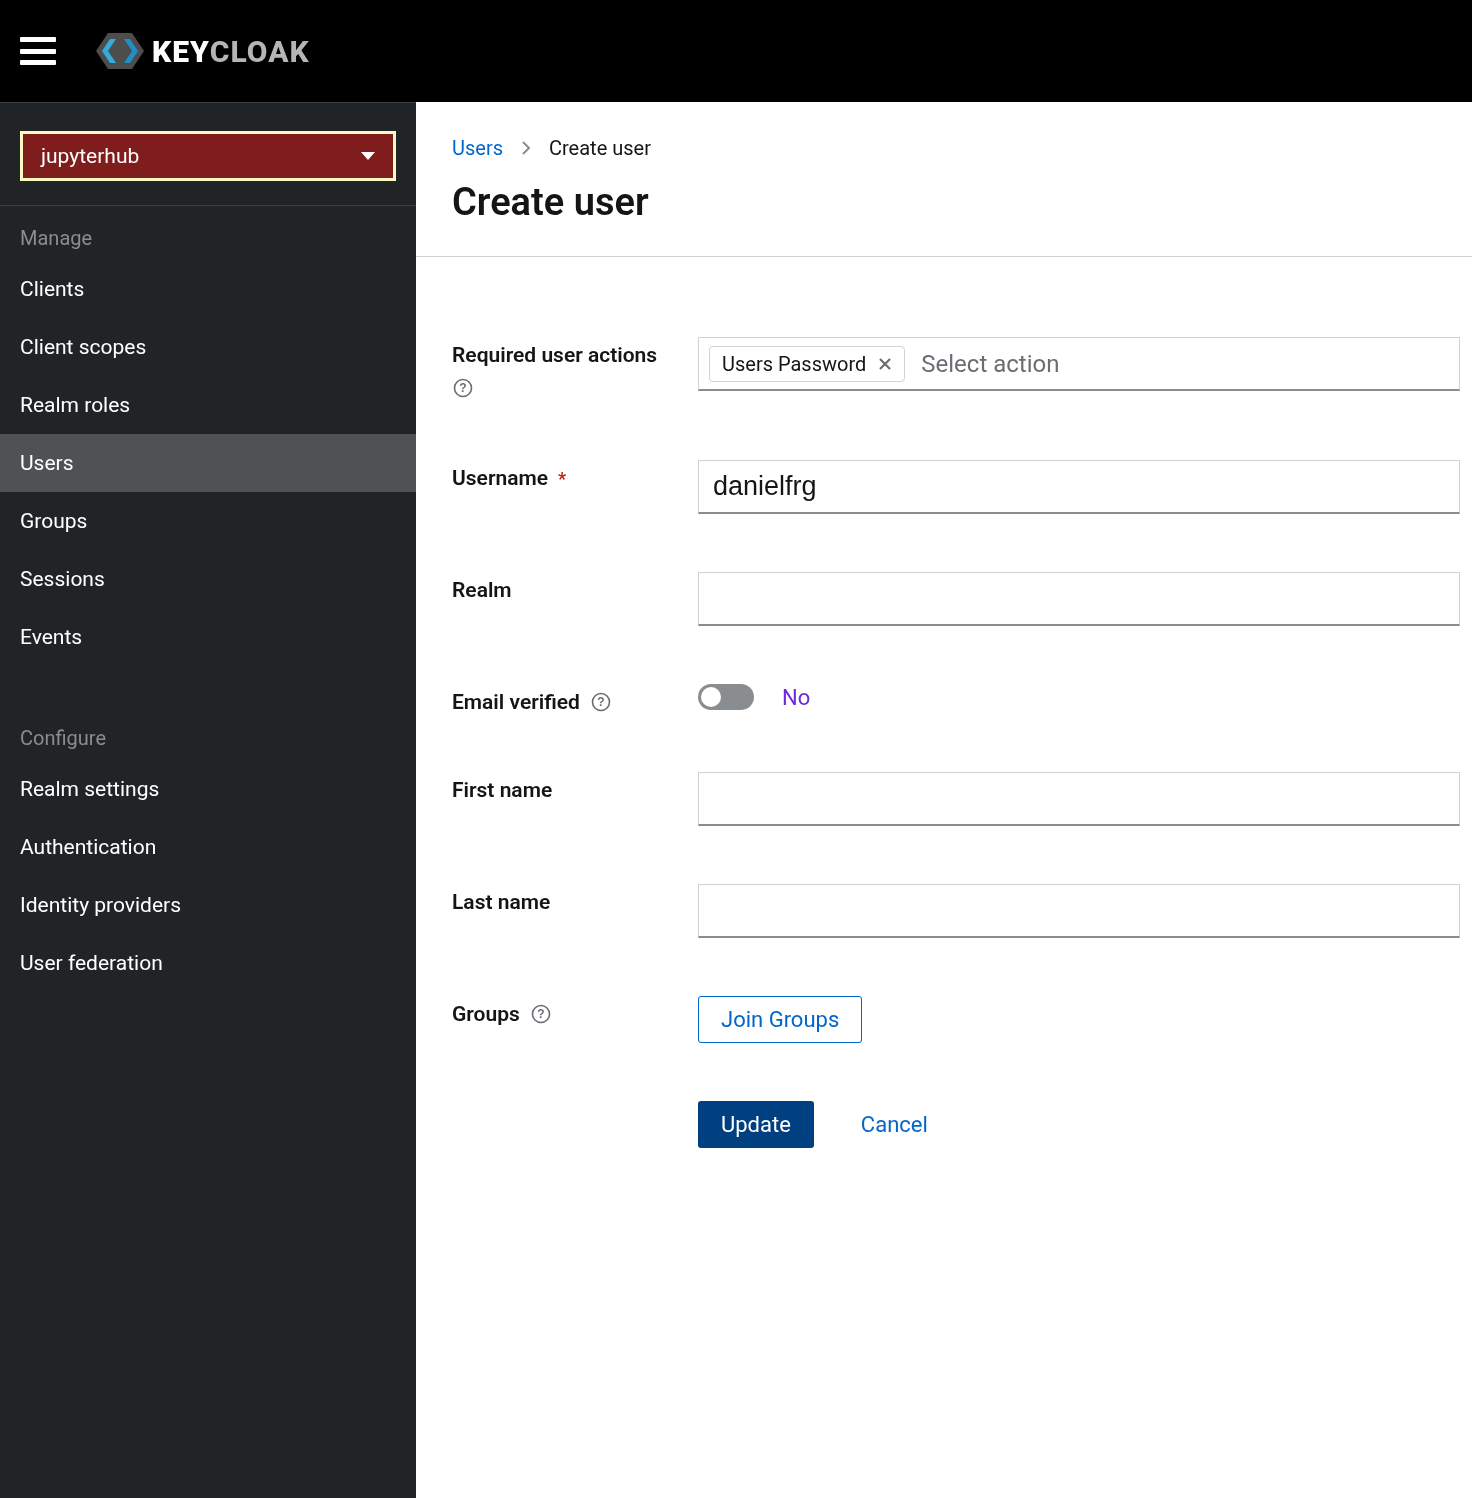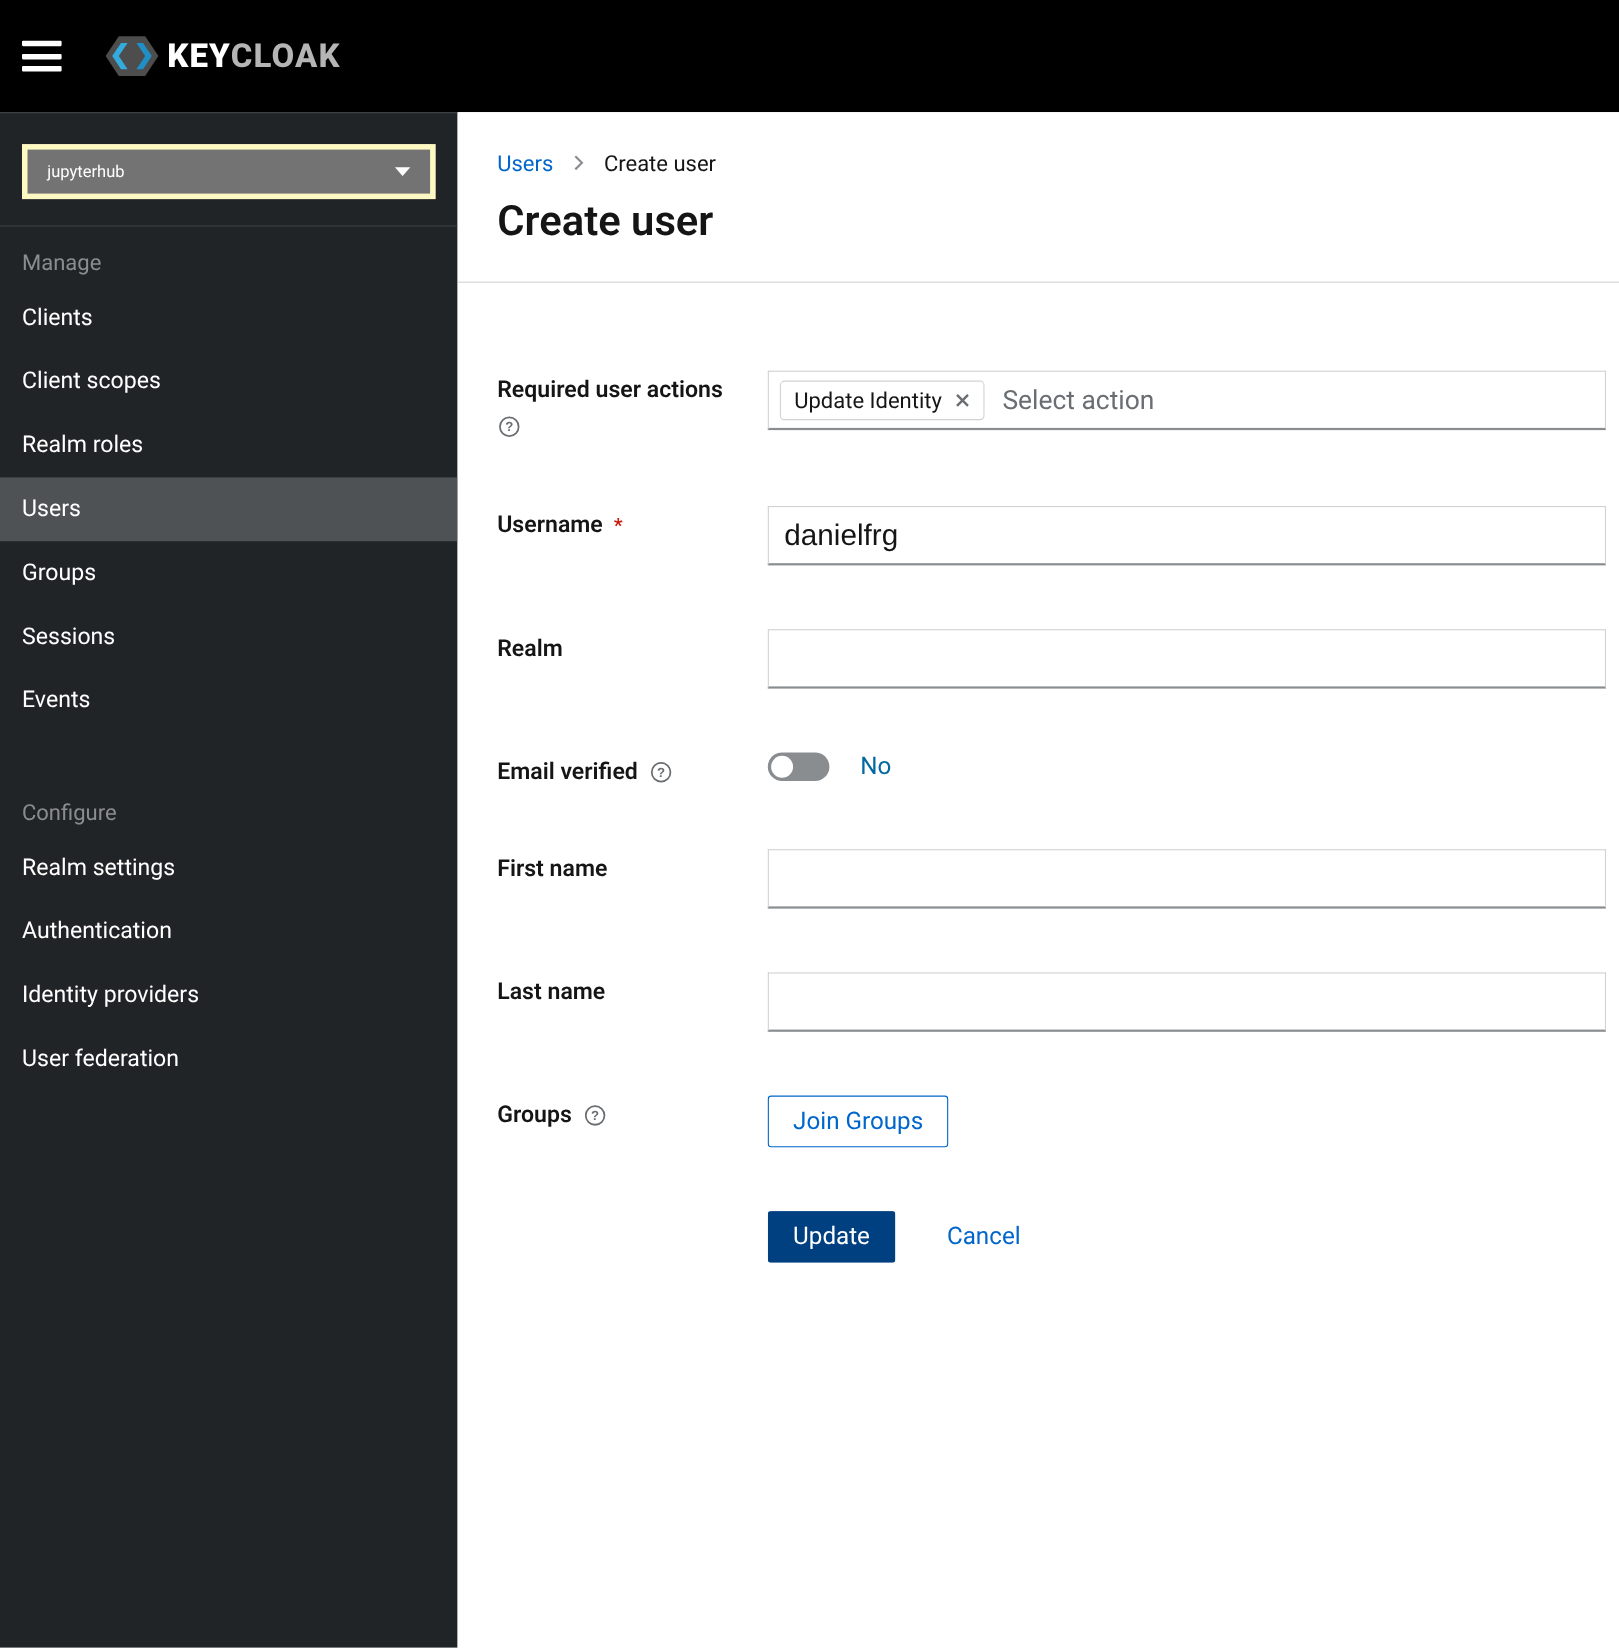--- a/index.html
+++ b/index.html
@@ -71,28 +71,28 @@
     flex-direction: column;
     border-top: 1px solid #3c3f42;
   }
   .realm-selector-wrap {
     padding: 28px 20px 24px 20px;
     border-bottom: 1px solid #3c3f42;
   }
   .realm-selector {
     width: 100%;
     height: 50px;
-    background: #737373;
-    border: 5px solid #fef9c3;
+    background: #7f1d1d;
+    border: 3px solid #fef9c3;
     color: #fff;
     padding: 0 18px;
     display: flex;
     align-items: center;
     justify-content: space-between;
-    font-size: 15px;
+    font-size: 21px;
     cursor: pointer;
   }
   .realm-selector .caret {
     width: 0; height: 0;
     border-left: 7px solid transparent;
     border-right: 7px solid transparent;
     border-top: 8px solid #fff;
   }
 
   .nav-section-label {
@@ -256,21 +256,21 @@
     position: absolute;
     left: 3px;
     top: 3px;
     width: 20px;
     height: 20px;
     border-radius: 50%;
     background: #fff;
   }
   .switch-label {
     font-size: 22px;
-    color: #0369a1;
+    color: #6d28d9;
   }
 
   .btn {
     display: inline-flex;
     align-items: center;
     justify-content: center;
     font-size: 22px;
     padding: 10px 22px;
     border-radius: 3px;
     cursor: pointer;
@@ -372,21 +372,21 @@
               <svg width="20" height="20" viewBox="0 0 20 20">
                   <circle cx="10" cy="10" r="8.5" stroke="#6a6e73" stroke-width="1.6" fill="none"></circle>
                   <text x="10" y="14" text-anchor="middle" font-size="12" fill="#6a6e73" font-family="Arial" font-weight="bold">?</text>
                 </svg>
             </span>
           </div>
         </div>
         <div class="form-ctrl-col">
           <div class="multi-select">
             <span class="chip">
-              <span>Update Identity</span>
+              <span>Users Password</span>
               <span class="chip-close">
                 <svg width="14" height="14" viewBox="0 0 14 14">
                     <path d="M2 2 L12 12 M12 2 L2 12" stroke="#6a6e73" stroke-width="2.2"></path>
                   </svg>
               </span>
             </span>
             <span class="multi-placeholder">Select action</span>
           </div>
         </div>
       </div>

